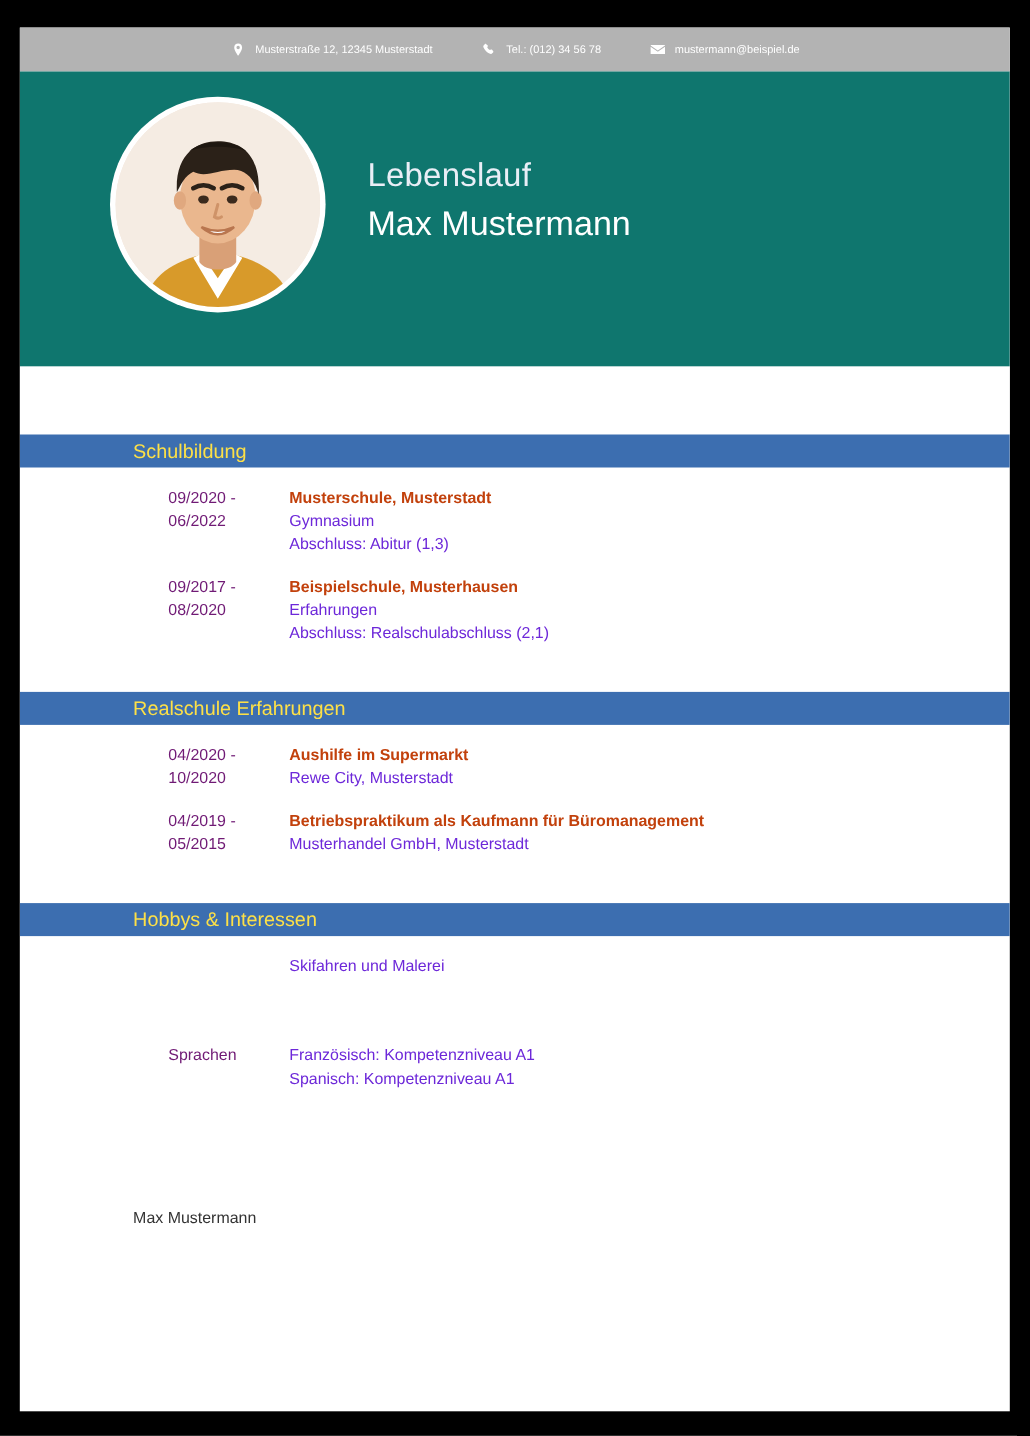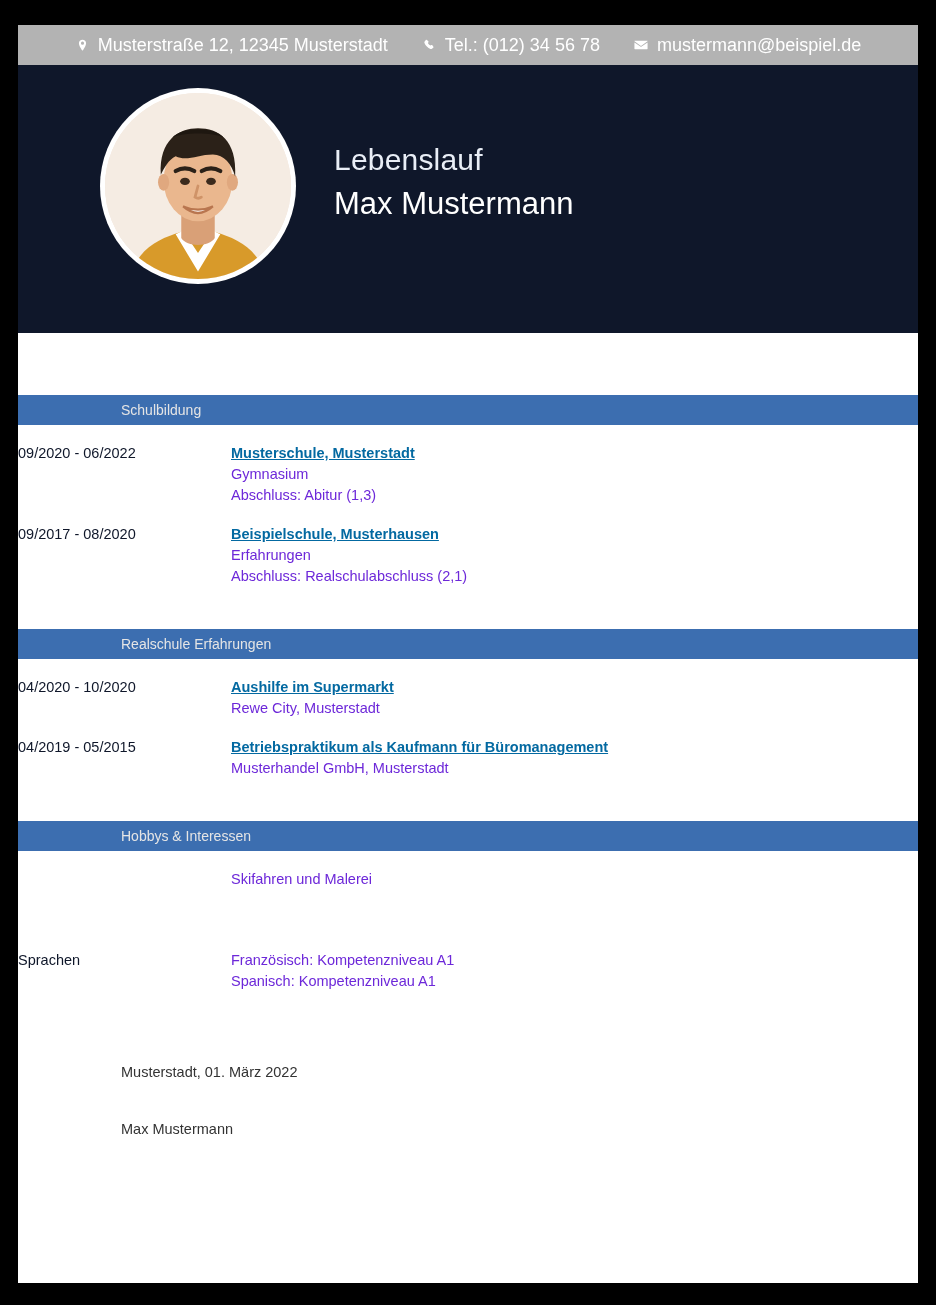--- a/index.html
+++ b/index.html
@@ -36,43 +36,43 @@
   }
 
   
   .contact-bar {
     height: 40px;
     background: #b3b3b3;
     color: #ffffff;
     display: flex;
     align-items: center;
     justify-content: center;
-    gap: 34px;
-    font-size: 18px;
+    gap: 44px;
+    font-size: 10px;
   }
   .contact-item {
     display: flex;
     align-items: center;
     gap: 8px;
     white-space: nowrap;
   }
   .contact-icon {
     display: inline-flex;
     align-items: center;
     justify-content: center;
     width: 15px;
     height: 15px;
     color: #ffffff;
   }
   .contact-icon svg { display: block; }
 
   
   .header {
     height: 268px;
-    background: #0f172a;
+    background: #0f766e;
     position: relative;
   }
   .photo-wrap {
     position: absolute;
     left: 82px;
     top: 23px;
     width: 196px;
     height: 196px;
     border-radius: 50%;
     background: #ffffff;
@@ -111,55 +111,56 @@
   }
 
   .header-gap {
     height: 62px;
     background: #ffffff;
   }
 
   
   .section-bar {
     background: #3c6eb0;
-    color: #e5e5e5;
+    color: #fde047;
     height: 30px;
     display: flex;
     align-items: center;
-    font-size: 14px;
+    font-size: 18px;
     font-weight: 400;
     padding-left: 103px;
     box-sizing: border-box;
   }
 
   .section-body {
     padding: 18px 0 4px 0;
   }
 
   .entry {
     display: flex;
     padding: 0 0 18px 0;
   }
   .entry .when {
     width: 213px;
     min-width: 213px;
+    padding-left: 103px;
     box-sizing: border-box;
     font-size: 14.5px;
-    color: #0f172a;
+    color: #701a75;
     line-height: 1.45;
+    margin-left: 32px;
   }
   .entry .what {
     font-size: 14.5px;
     color: #333333;
     line-height: 1.45;
   }
   .entry .what .title {
     font-weight: bold;
-    color: #0369a1;
-    text-decoration: underline;
+    color: #c2410c;
   }
   .entry .what .line {
     color: #6d28d9;
   }
 
   .spacer-20 { height: 20px; }
   .spacer-36 { height: 36px; }
   .spacer-48 { height: 48px; }
 
   .plain-line {
@@ -301,18 +302,17 @@
         <div class="when">Sprachen</div>
         <div class="what">
           <div class="line">Französisch: Kompetenzniveau A1</div>
           <div class="line">Spanisch: Kompetenzniveau A1</div>
         </div>
       </div>
     </div>
 
     <div class="spacer-48"></div>
 
-    <div class="plain-line">Musterstadt, 01. März 2022</div>
     <div class="spacer-36"></div>
     <div class="plain-line">Max Mustermann</div>
 
   </div>
 </div>
 
 </body></html>

